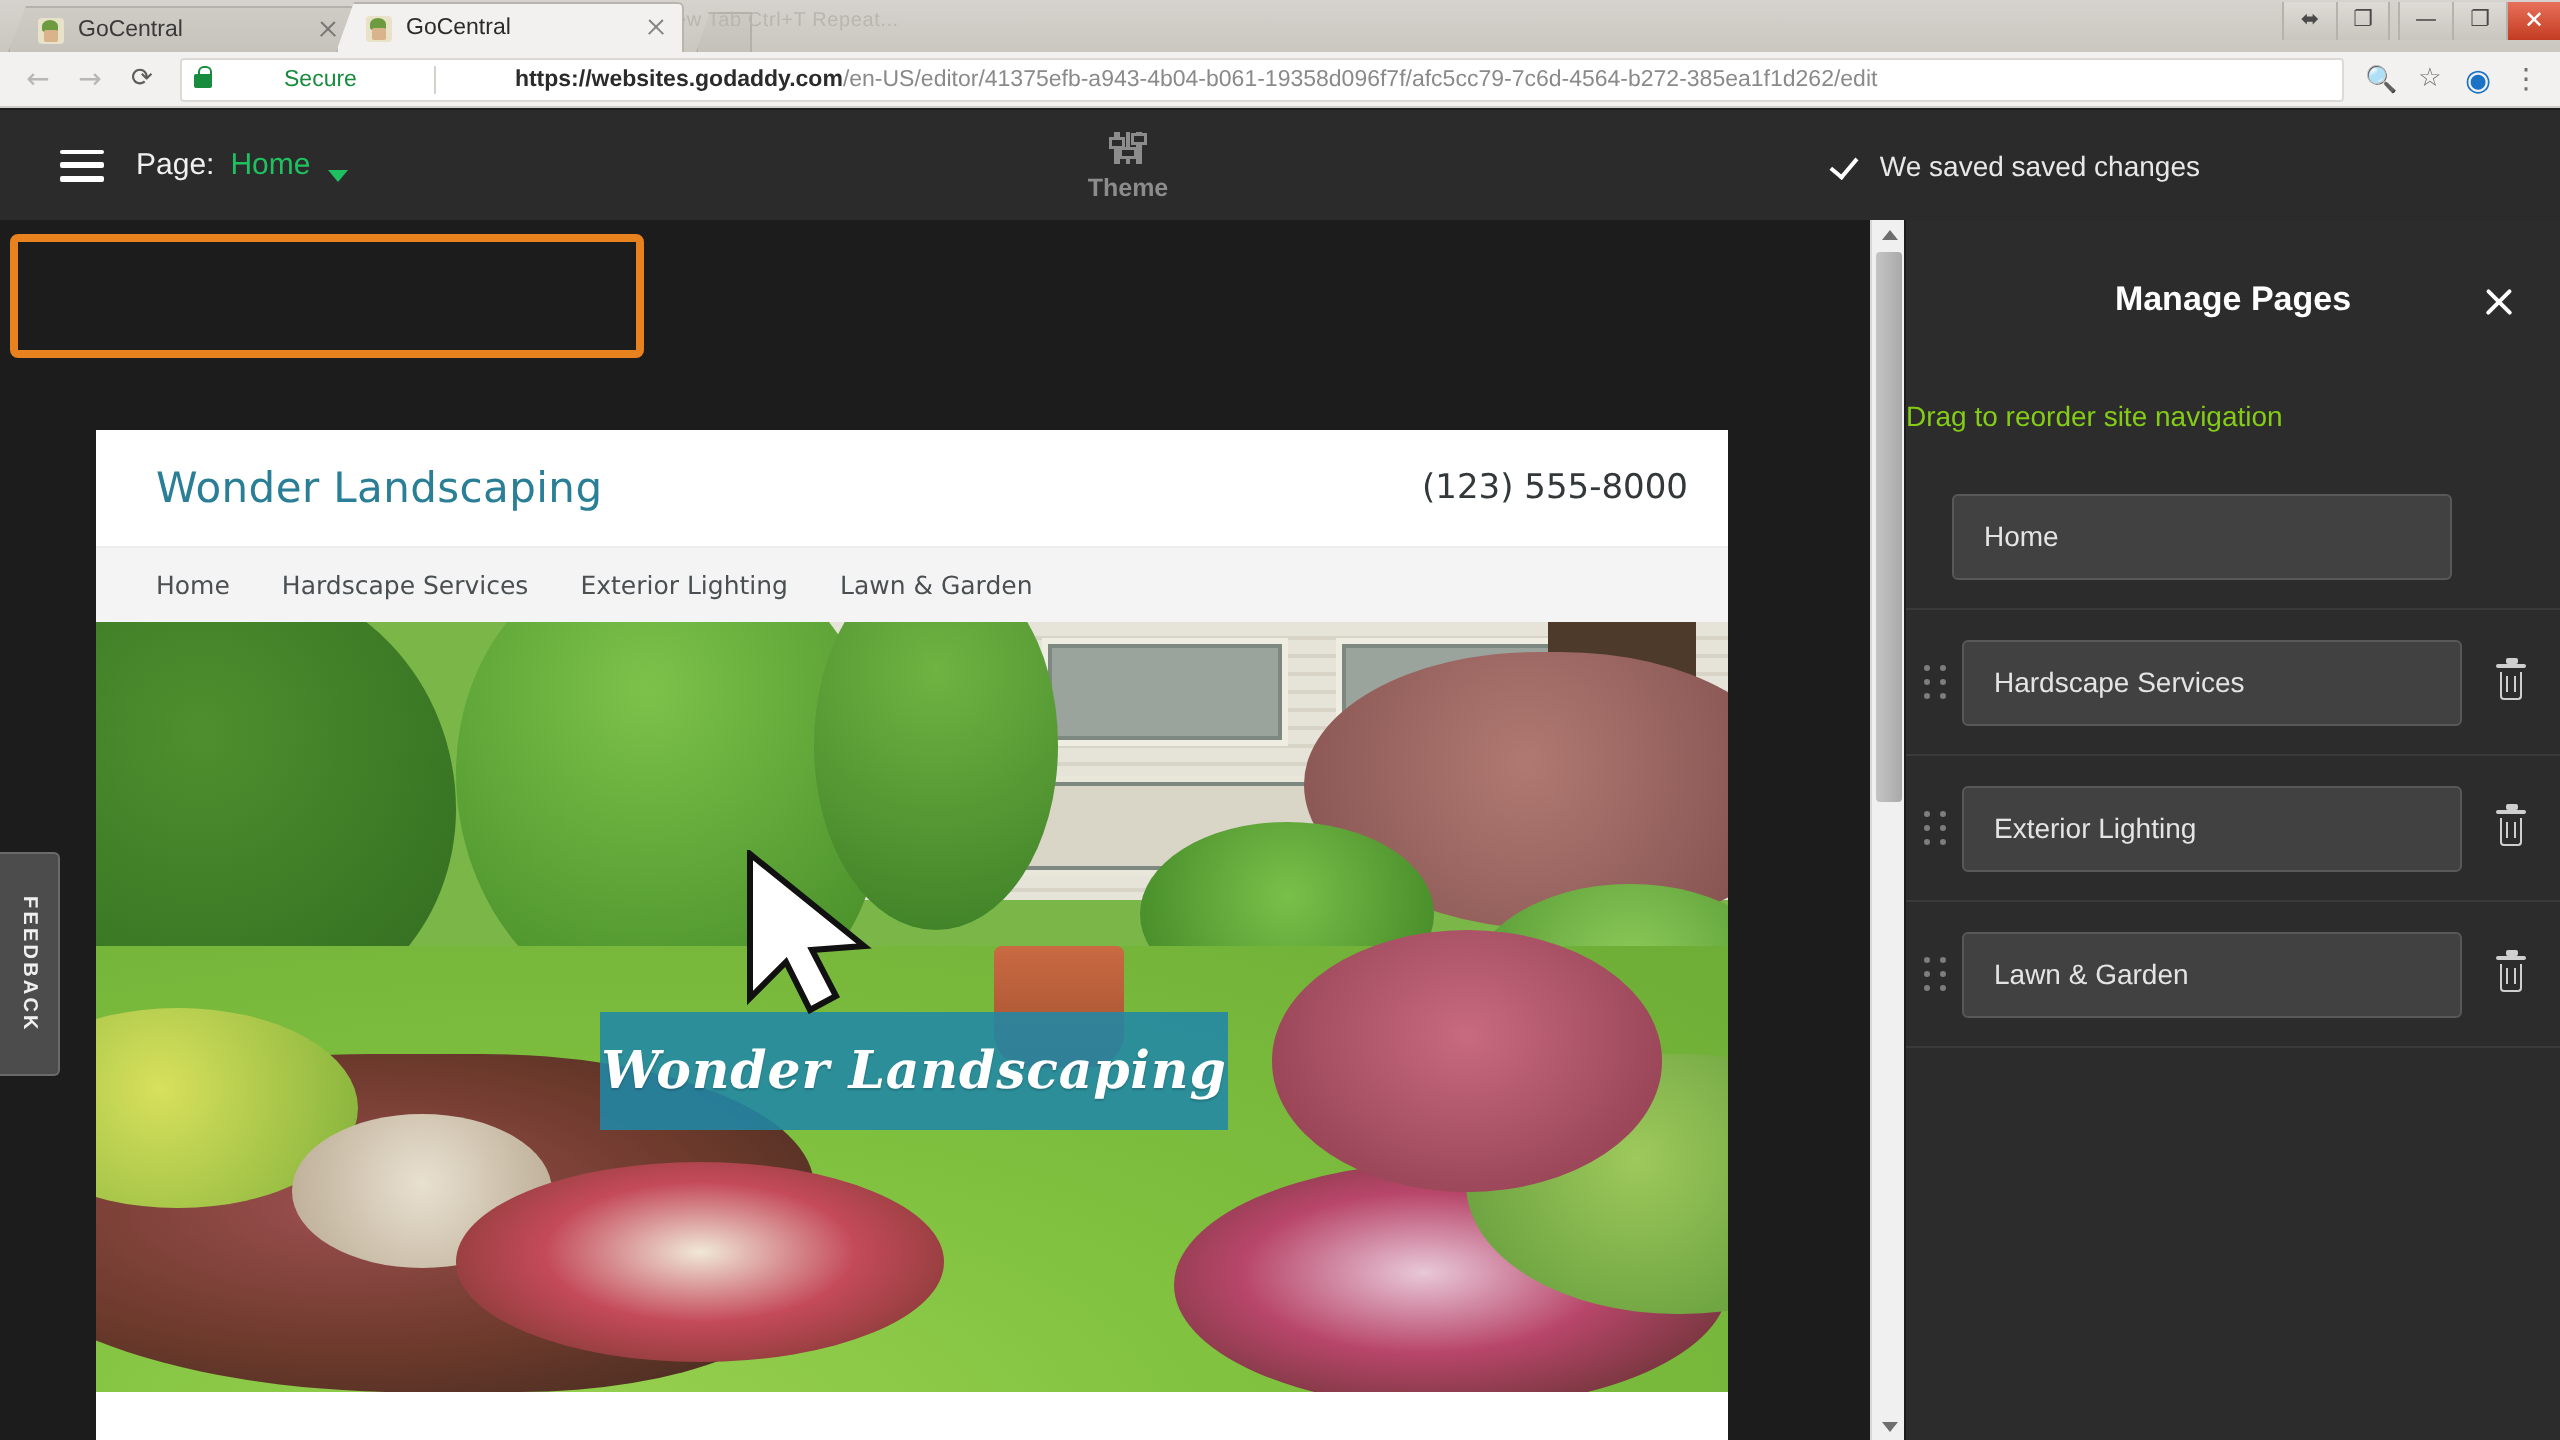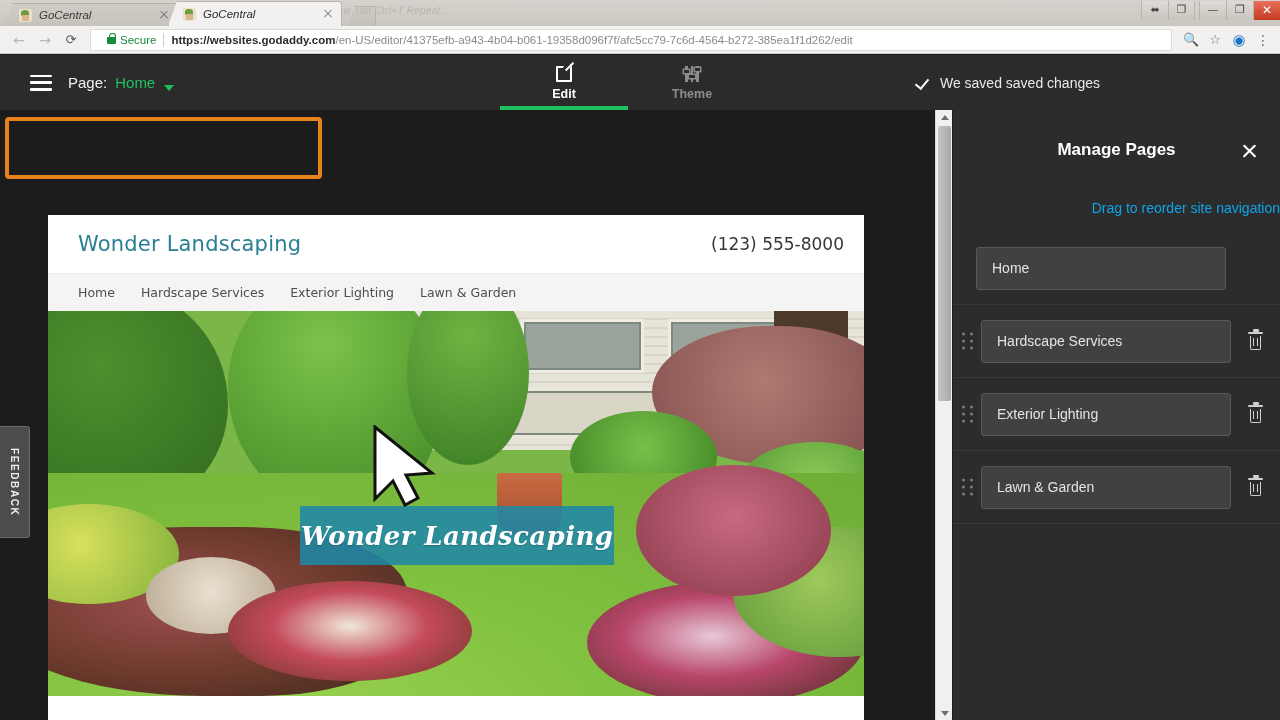--- a/index.html
+++ b/index.html
@@ -12,21 +12,20 @@
 
   
   .browser { width: 1280px; height: 720px; position: relative; }
 
   .tabstrip {
     height: 26px; width: 100%;
     background: linear-gradient(#d6d3ce, #cac7c1);
     position: relative;
     display: flex; align-items: flex-end;
     padding-left: 4px;
-    font-style: italic;
   }
   .tab {
     position: relative;
     height: 23px; width: 174px;
     display: flex; align-items: center;
     padding: 0 6px 0 14px;
     font-size: 11.5px; color: #3a3a3a;
     border-top-left-radius: 3px; border-top-right-radius: 3px;
     background: linear-gradient(#cfccc6, #c6c3bd);
     border: 1px solid #b4b1ab; border-bottom: none;
@@ -112,21 +111,21 @@
     display: flex; align-items: center; justify-content: center;
     font-size: 14px; color: #b7b7b7;
     font-family: "DejaVu Sans", sans-serif;
   }
   .navbtn.reload { color: #5c5c5c; font-size: 13px; }
   .omnibox {
     flex: 1 1 auto; height: 22px; margin: 0 6px;
     background: #ffffff; border: 1px solid #dcdad5;
     border-radius: 2px;
     display: flex; align-items: center;
-    padding: 0 16px; overflow: hidden;
+    padding: 0 6px; overflow: hidden; gap: 32px;
   }
   .lock {
     width: 9px; height: 7px; position: relative; flex: 0 0 9px;
     background: #178c3c; border-radius: 1px; margin-right: 4px;
     margin-top: 2px;
   }
   .lock::before {
     content: ""; position: absolute; left: 2px; top: -4px;
     width: 5px; height: 5px;
     border: 1.5px solid #178c3c; border-bottom: none;
@@ -410,21 +409,21 @@
     width: 17px; height: 17px;
   }
   .panel-close::before, .panel-close::after {
     content: ""; position: absolute; left: 0; top: 8px;
     width: 17px; height: 2.2px; background: #fff; border-radius: 1px;
   }
   .panel-close::before { transform: rotate(45deg); }
   .panel-close::after  { transform: rotate(-45deg); }
 
   .panel-sub {
-    text-align: right; font-size: 14px; color: #0ea5e9;
+    text-align: left; font-size: 14px; color: #84cc16;
     padding: 10px 0 16px;
   }
 
   .page-rows { padding: 0 0; }
   .page-row {
     position: relative;
     height: 73px;
     display: flex; align-items: center;
     border-bottom: 1px solid #3a3a3a;
   }
@@ -538,26 +537,20 @@
           <span></span>
           <span></span>
       </div>
       <div class="page-picker">
         <div class="page-label">Page:</div>
         <div class="page-name">Home</div>
         <div class="caret-down"></div>
       </div>
 
       <div class="ed-tabs">
-        <div class="ed-tab active">
-          <div class="t-ic">
-              <span class="ic-edit"></span>
-            </div>
-          <div class="t-lb">Edit</div>
-        </div>
         <div class="ed-tab inactive">
           <div class="t-ic">
             <span class="ic-theme">
                 <i></i>
                 <i></i>
                 <i></i>
               </span>
           </div>
           <div class="t-lb">Theme</div>
         </div>

